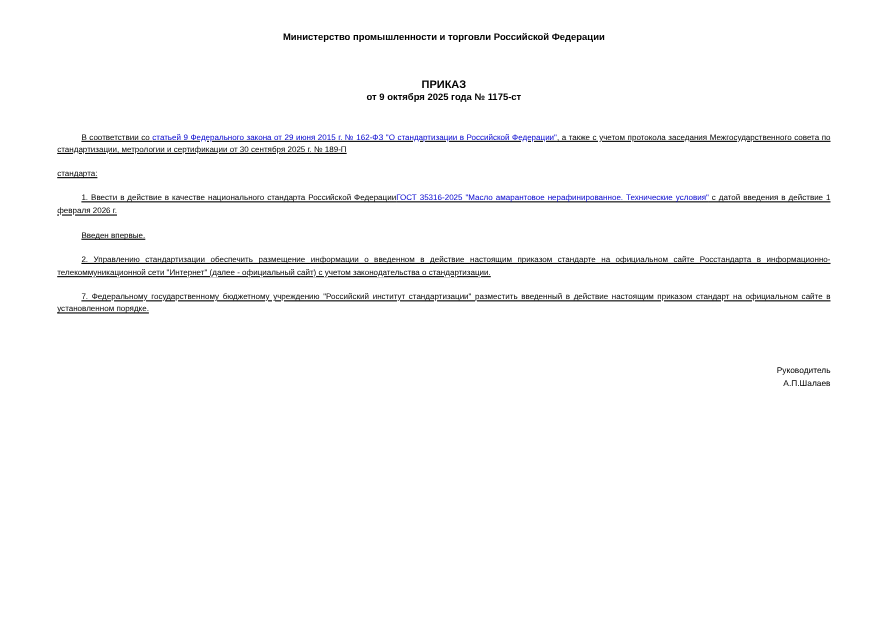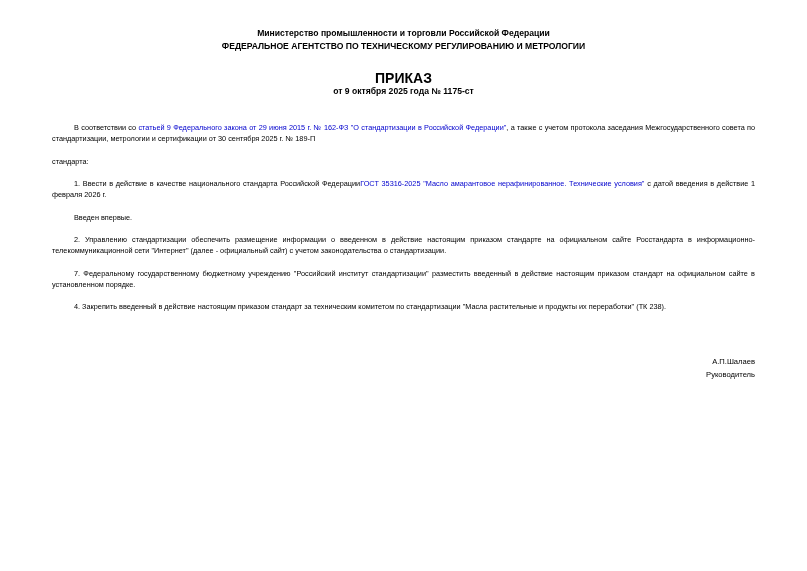--- a/index.html
+++ b/index.html
@@ -30,39 +30,40 @@
     font-weight: bold;
     line-height: 1.35;
   }
   .agency {
     font-size: 8.6px;
     font-weight: bold;
     line-height: 1.35;
     margin-top: 1px;
   }
   .order-word {
-    font-size: 14px;
+    font-size: 10px;
     font-weight: bold;
-    margin-top: 18px;
+    margin-top: 32px;
   }
   .order-date {
     font-size: 8.6px;
     font-weight: bold;
   }
   .order-title {
     font-size: 8.6px;
     font-weight: bold;
     margin-top: 21px;
     line-height: 1.4;
   }
   .body-text {
     margin-top: 26px;
     font-size: 7.3px;
     line-height: 1.55;
     text-align: justify;
+    text-decoration: underline;
   }
   .para {
     margin-bottom: 11px;
     text-align: justify;
   }
   .para.indent {
     text-indent: 22px;
   }
   .para.noindent {
     text-indent: 0;
@@ -81,41 +82,39 @@
     display: block;
   }
 </style>
 </head>
 <body>
 
 <div class="page">
 
   <div class="header-block">
     <div class="ministry">Министерство промышленности и торговли Российской Федерации</div>
-    <div class="agency">ФЕДЕРАЛЬНОЕ АГЕНТСТВО ПО ТЕХНИЧЕСКОМУ РЕГУЛИРОВАНИЮ И МЕТРОЛОГИИ</div>
     <div class="order-word">ПРИКАЗ</div>
     <div class="order-date">от 9 октября 2025 года № 1175-ст</div>
   </div>
 
   <div class="body-text">
 
     <div class="para indent"><span>В  соответствии  со  </span><a class="ref" href="#">статьей 9 Федерального закона от 29 июня 2015 г. № 162-ФЗ "О стандартизации в Российской Федерации"</a><span>,  а  также  с  учетом  протокола  заседания  Межгосударственного  совета  по  стандартизации,  метрологии  и  сертификации  от  30  сентября  2025 г.  № 189-П</span></div>
 
     <div class="para noindent">стандарта:</div>
 
     <div class="para indent"><span>1. Ввести в действие в качестве национального стандарта Российской Федерации</span><a class="ref" href="#">ГОСТ 35316-2025 "Масло амарантовое нерафинированное. Технические условия"</a><span> с датой введения в действие 1 февраля 2026 г.</span></div>
 
     <div class="para indent">Введен впервые.</div>
 
     <div class="para indent">2. Управлению стандартизации обеспечить размещение информации о введенном в действие настоящим приказом стандарте на официальном сайте Росстандарта в информационно-телекоммуникационной сети "Интернет" (далее - официальный сайт) с учетом законодательства о стандартизации.</div>
 
     <div class="para indent">7. Федеральному государственному бюджетному учреждению "Российский институт стандартизации" разместить введенный в действие настоящим приказом стандарт на официальном сайте в установленном порядке.</div>
 
-    <div class="para indent">4. Закрепить введенный в действие настоящим приказом стандарт за техническим комитетом по стандартизации "Масла растительные и продукты их переработки" (ТК 238).</div>
 
   </div>
 
   <div class="signature">
+    <span class="sig-line">Руководитель</span>
     <span class="sig-line">А.П.Шалаев</span>
-    <span class="sig-line">Руководитель</span>
   </div>
 
 </div>
 
 </body></html>

